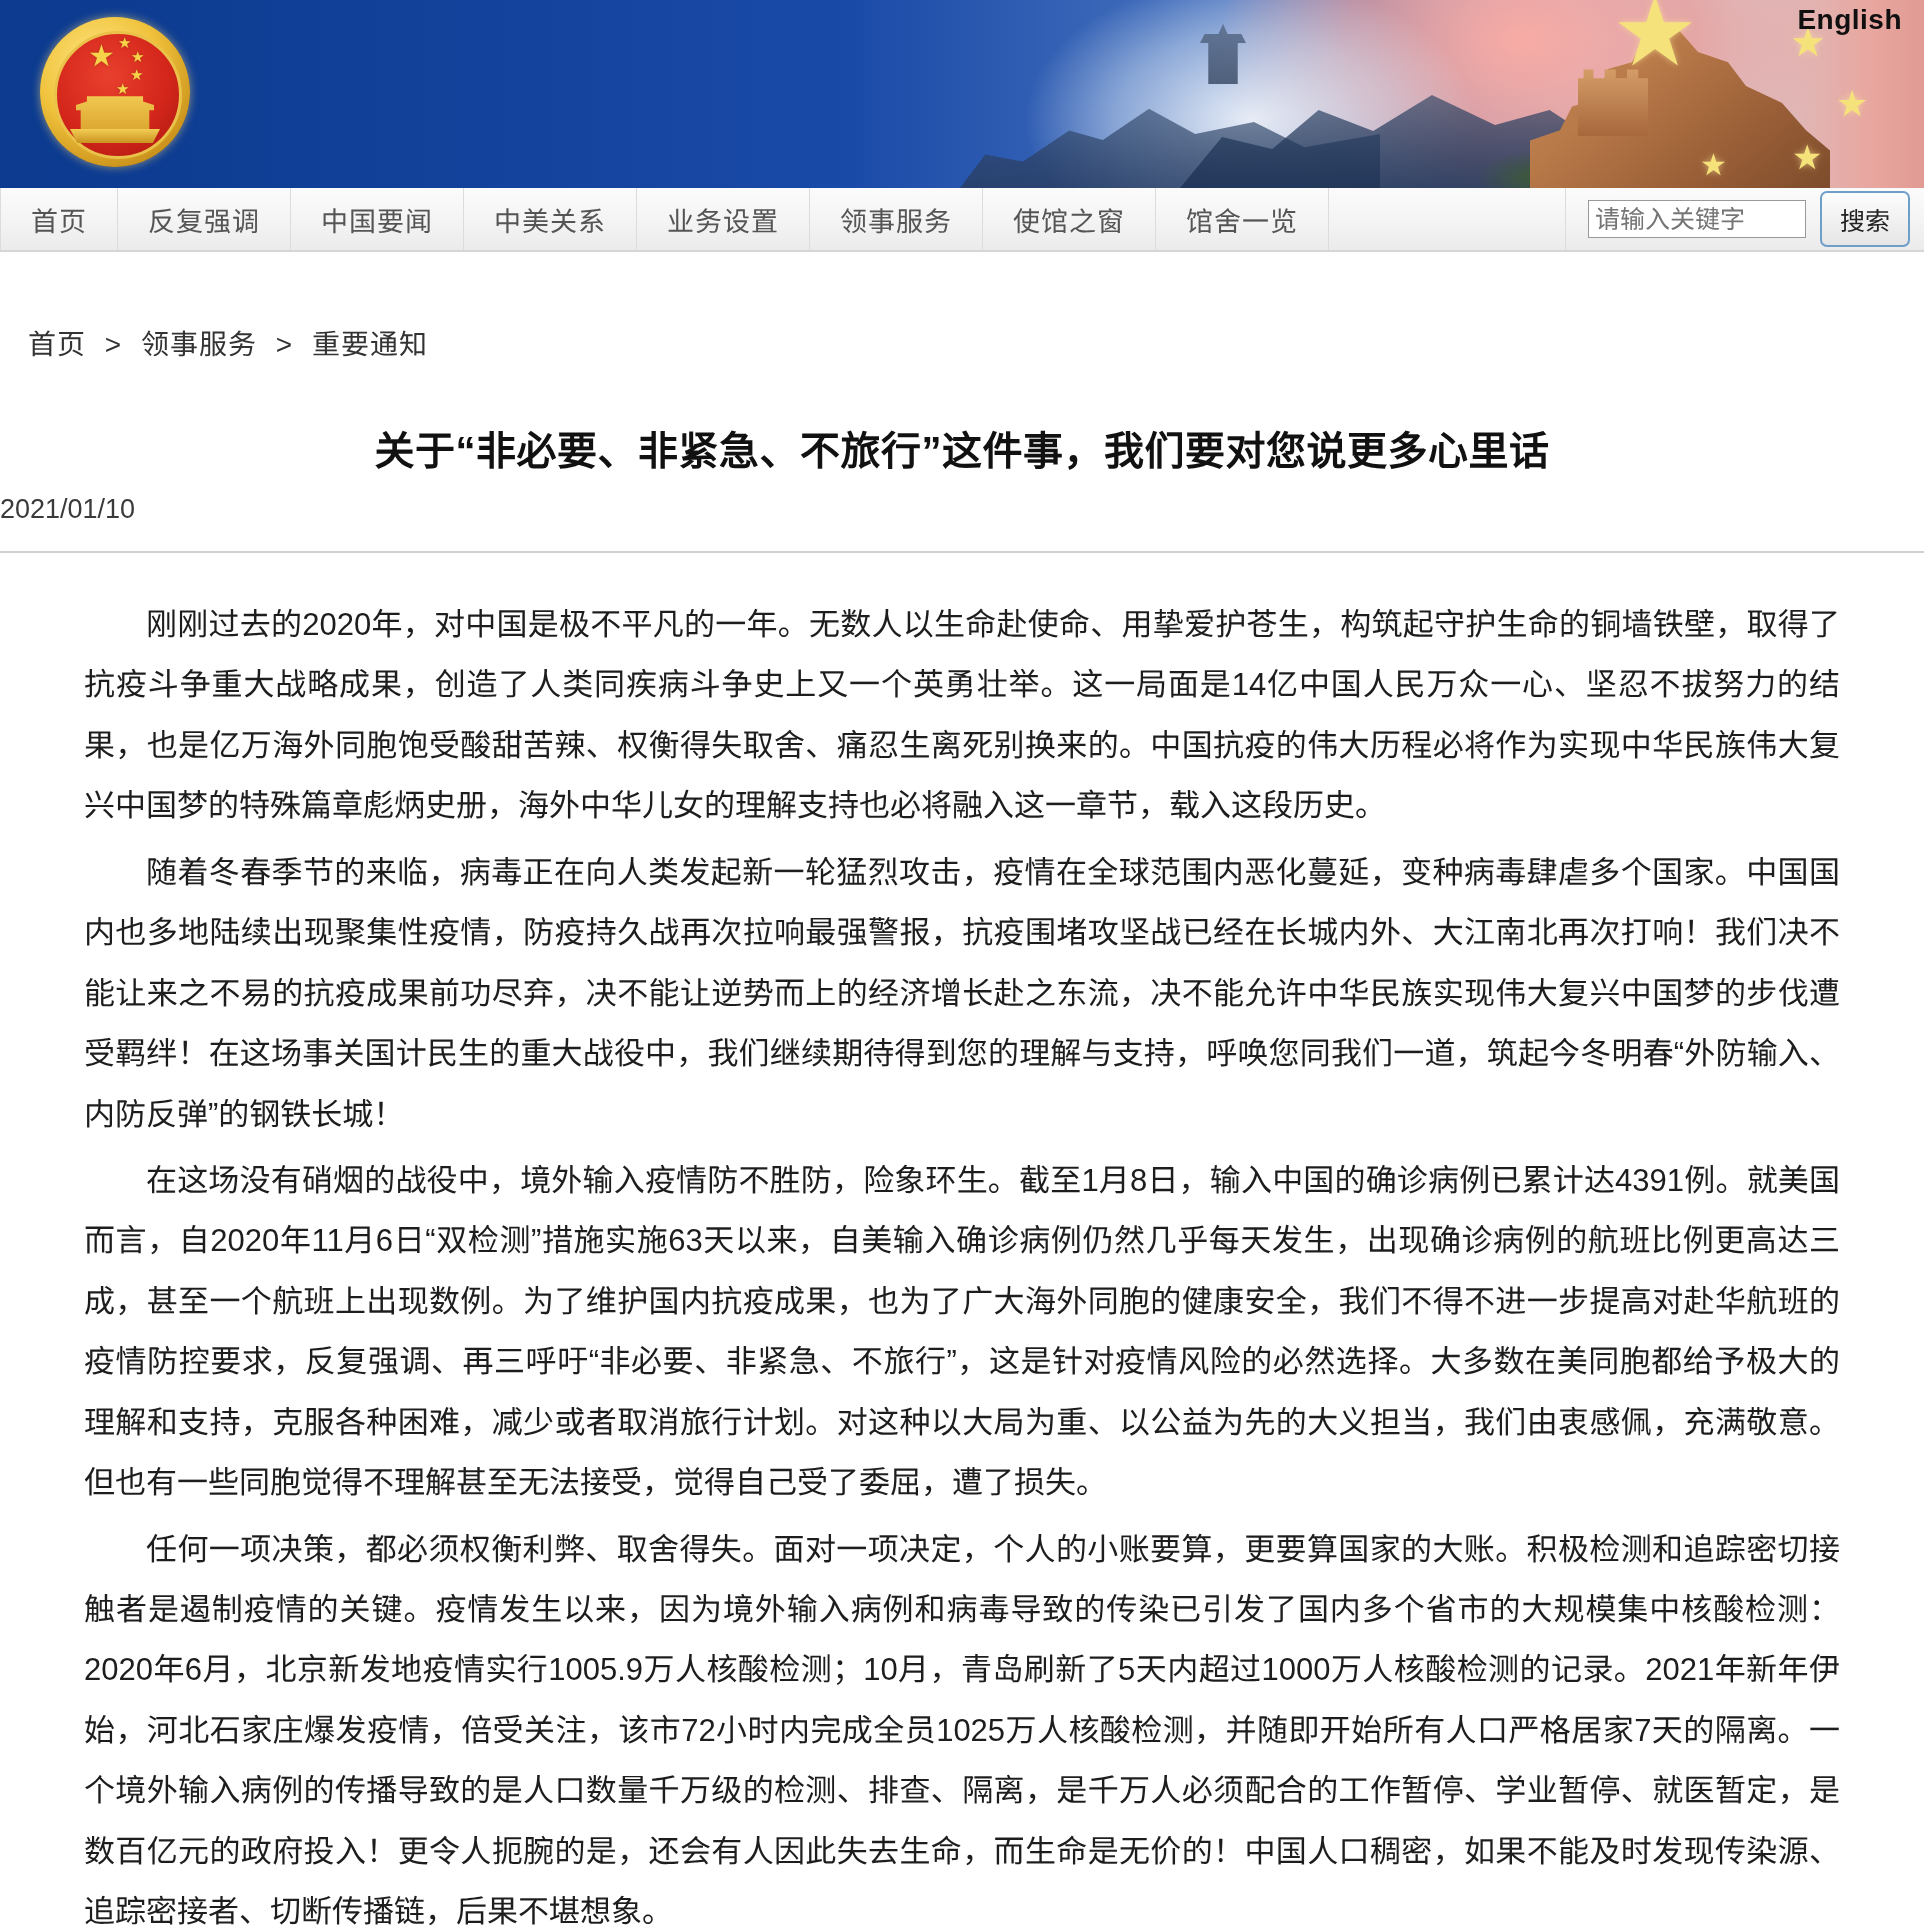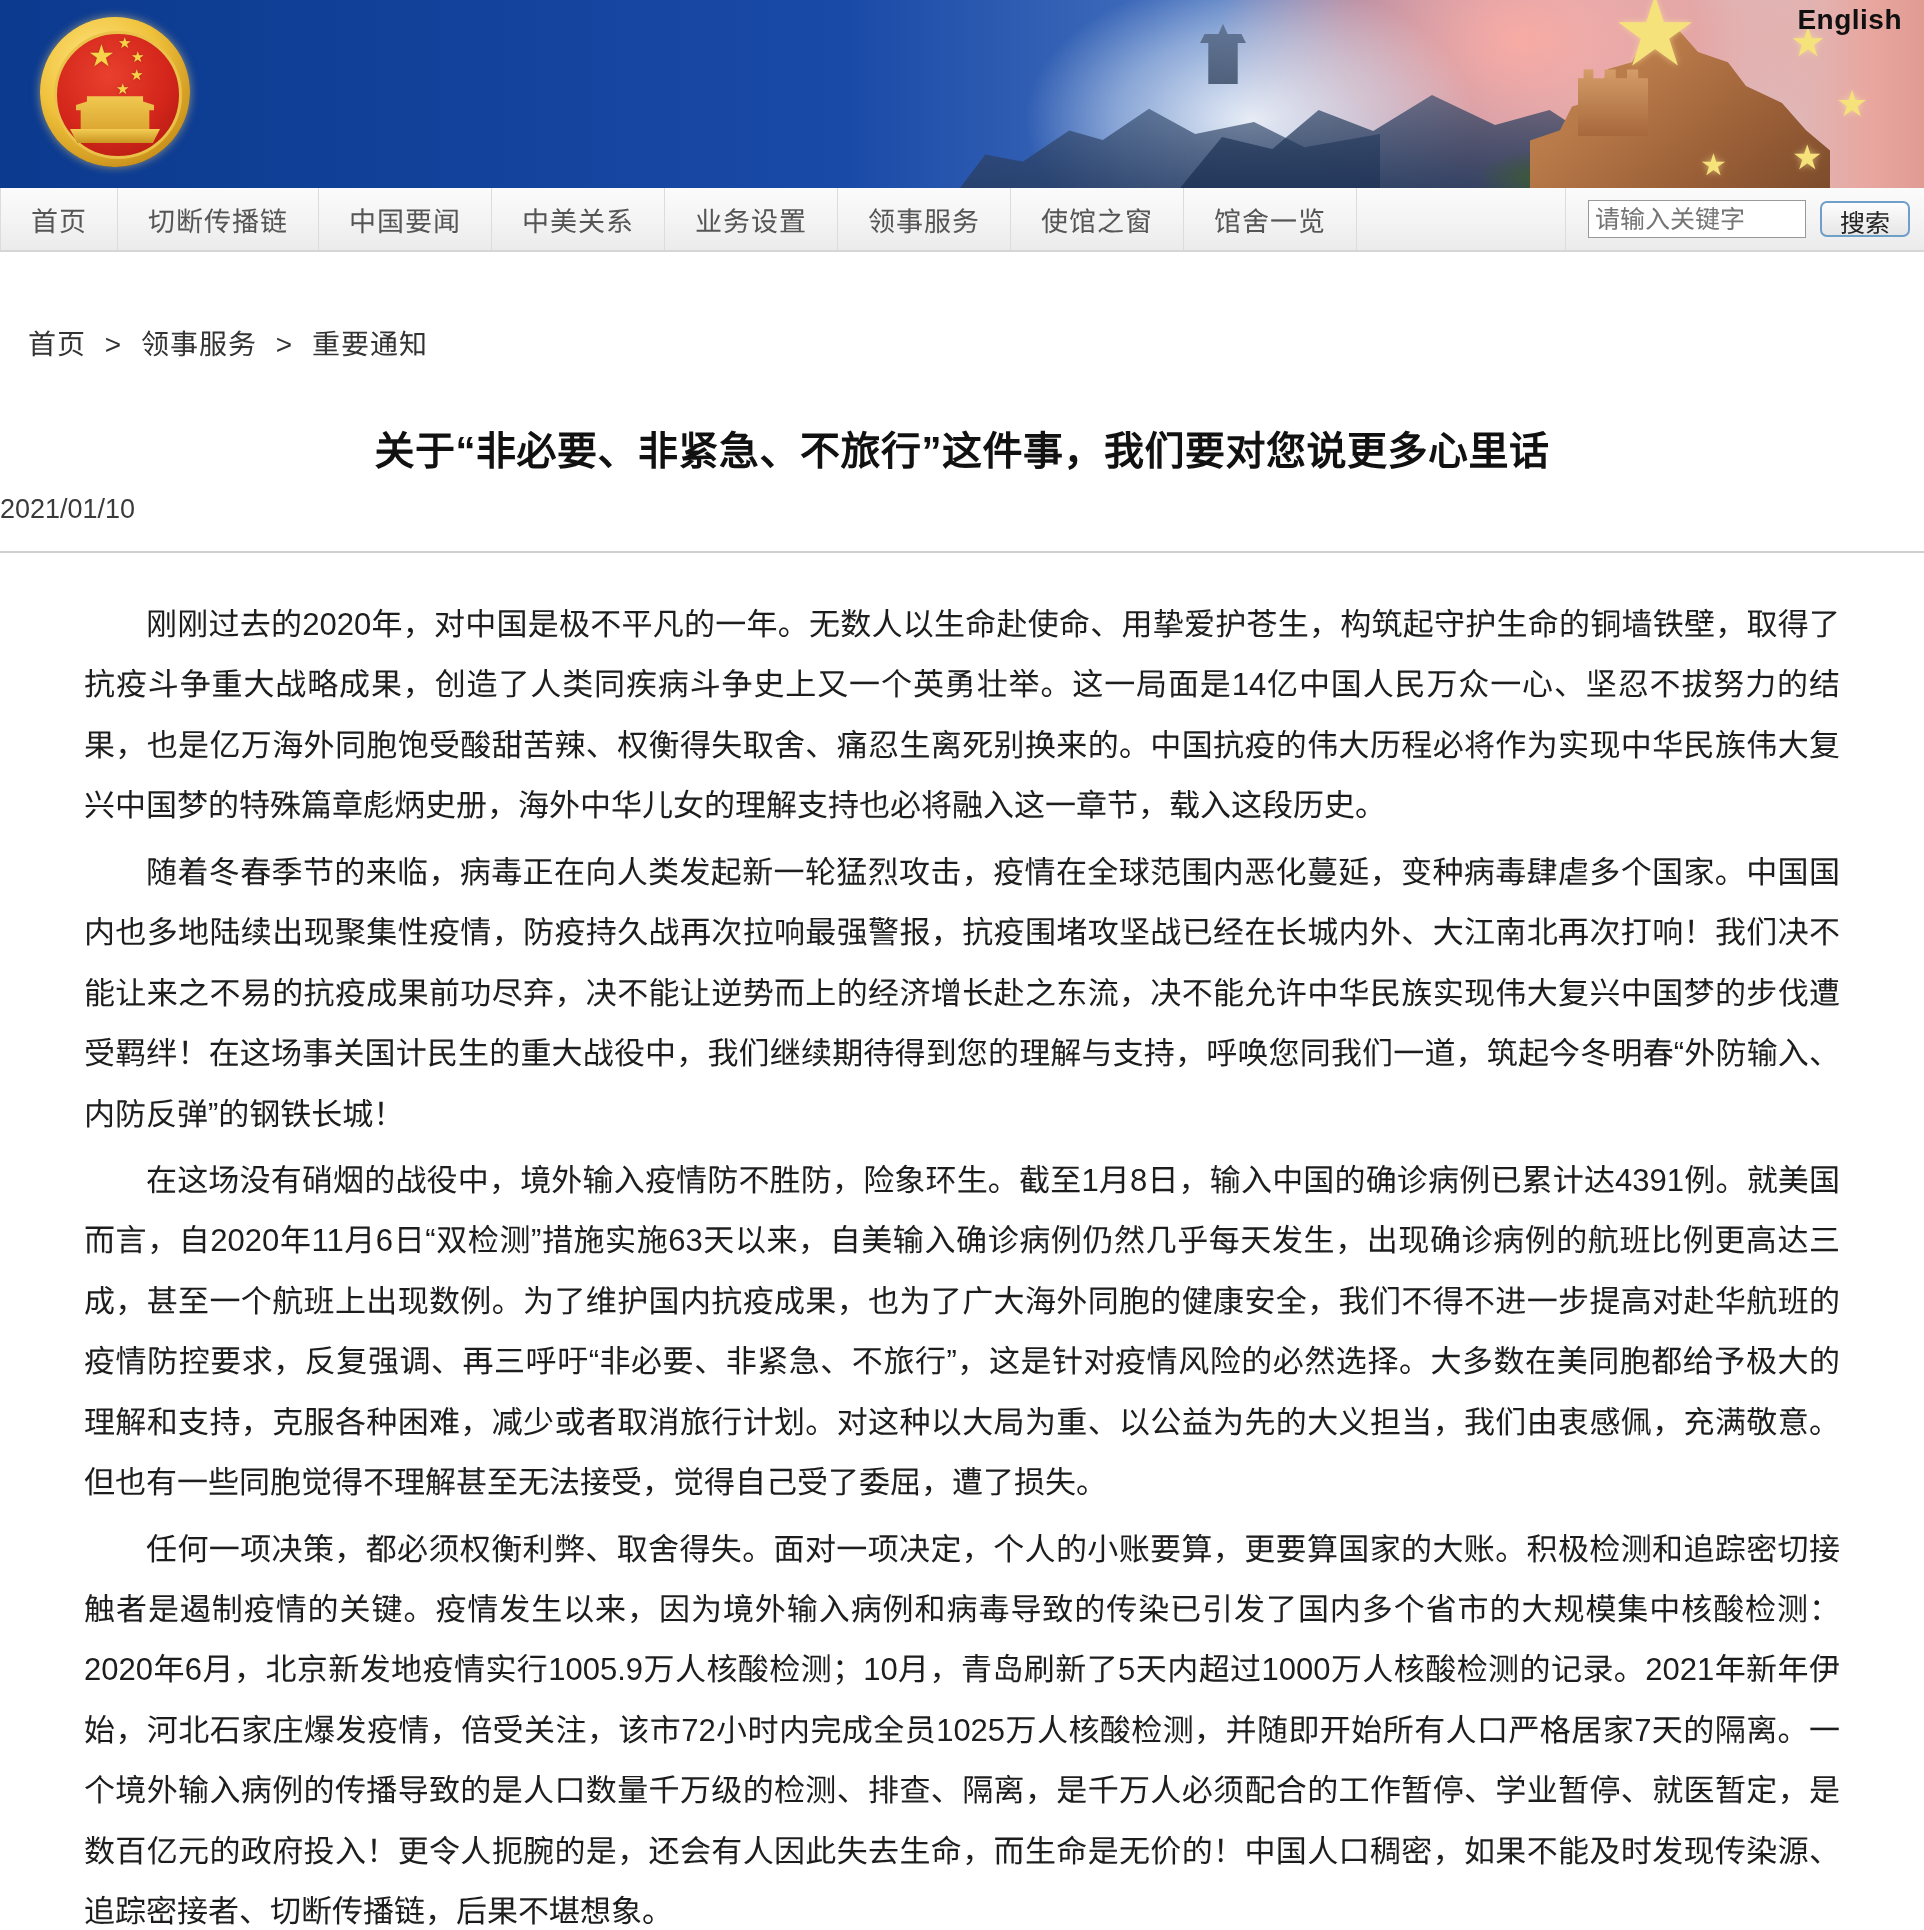--- a/index.html
+++ b/index.html
@@ -141,21 +141,21 @@
   .nav-spacer{flex:1;border-right:1px solid #dcdcdc;}
   .search-wrap{display:flex;align-items:center;padding:0 14px 0 22px;gap:14px;}
   .search-input{
     width:218px;height:38px;
     border:1px solid #999;background:#fff;
     font-size:25px;color:#222;padding:0 6px;
     font-family:"Liberation Sans","DejaVu Sans",sans-serif;
     box-sizing:border-box;
   }
   .search-btn{
-    height:36px;padding:0 18px;
+    height:56px;padding:0 18px;
     border:2px solid #6f9ec9;border-radius:7px;
     background:linear-gradient(to bottom,#fdfdfd,#e6e6e6);
     font-size:25px;color:#222;cursor:pointer;
     font-family:"Liberation Sans","DejaVu Sans",sans-serif;
   }
 
   
   .content{padding:0 0 40px 0;}
   .breadcrumb{
     margin:70px 0 0 28px;
@@ -224,21 +224,21 @@
       <div class="gate"></div>
       <div class="base"></div>
     </div>
 
 
     <a class="english-link" href="#">English</a>
   </div>
 
   <div class="navbar">
     <div class="nav-item">首页</div>
-    <div class="nav-item">切断传播链</div>
+    <div class="nav-item">反复强调</div>
     <div class="nav-item">中国要闻</div>
     <div class="nav-item">中美关系</div>
     <div class="nav-item">业务设置</div>
     <div class="nav-item">领事服务</div>
     <div class="nav-item">使馆之窗</div>
     <div class="nav-item">馆舍一览</div>
     <div class="nav-spacer"></div>
     <div class="search-wrap">
       <input class="search-input" type="text" placeholder="请输入关键字" style="">
       <button class="search-btn">搜索</button>

